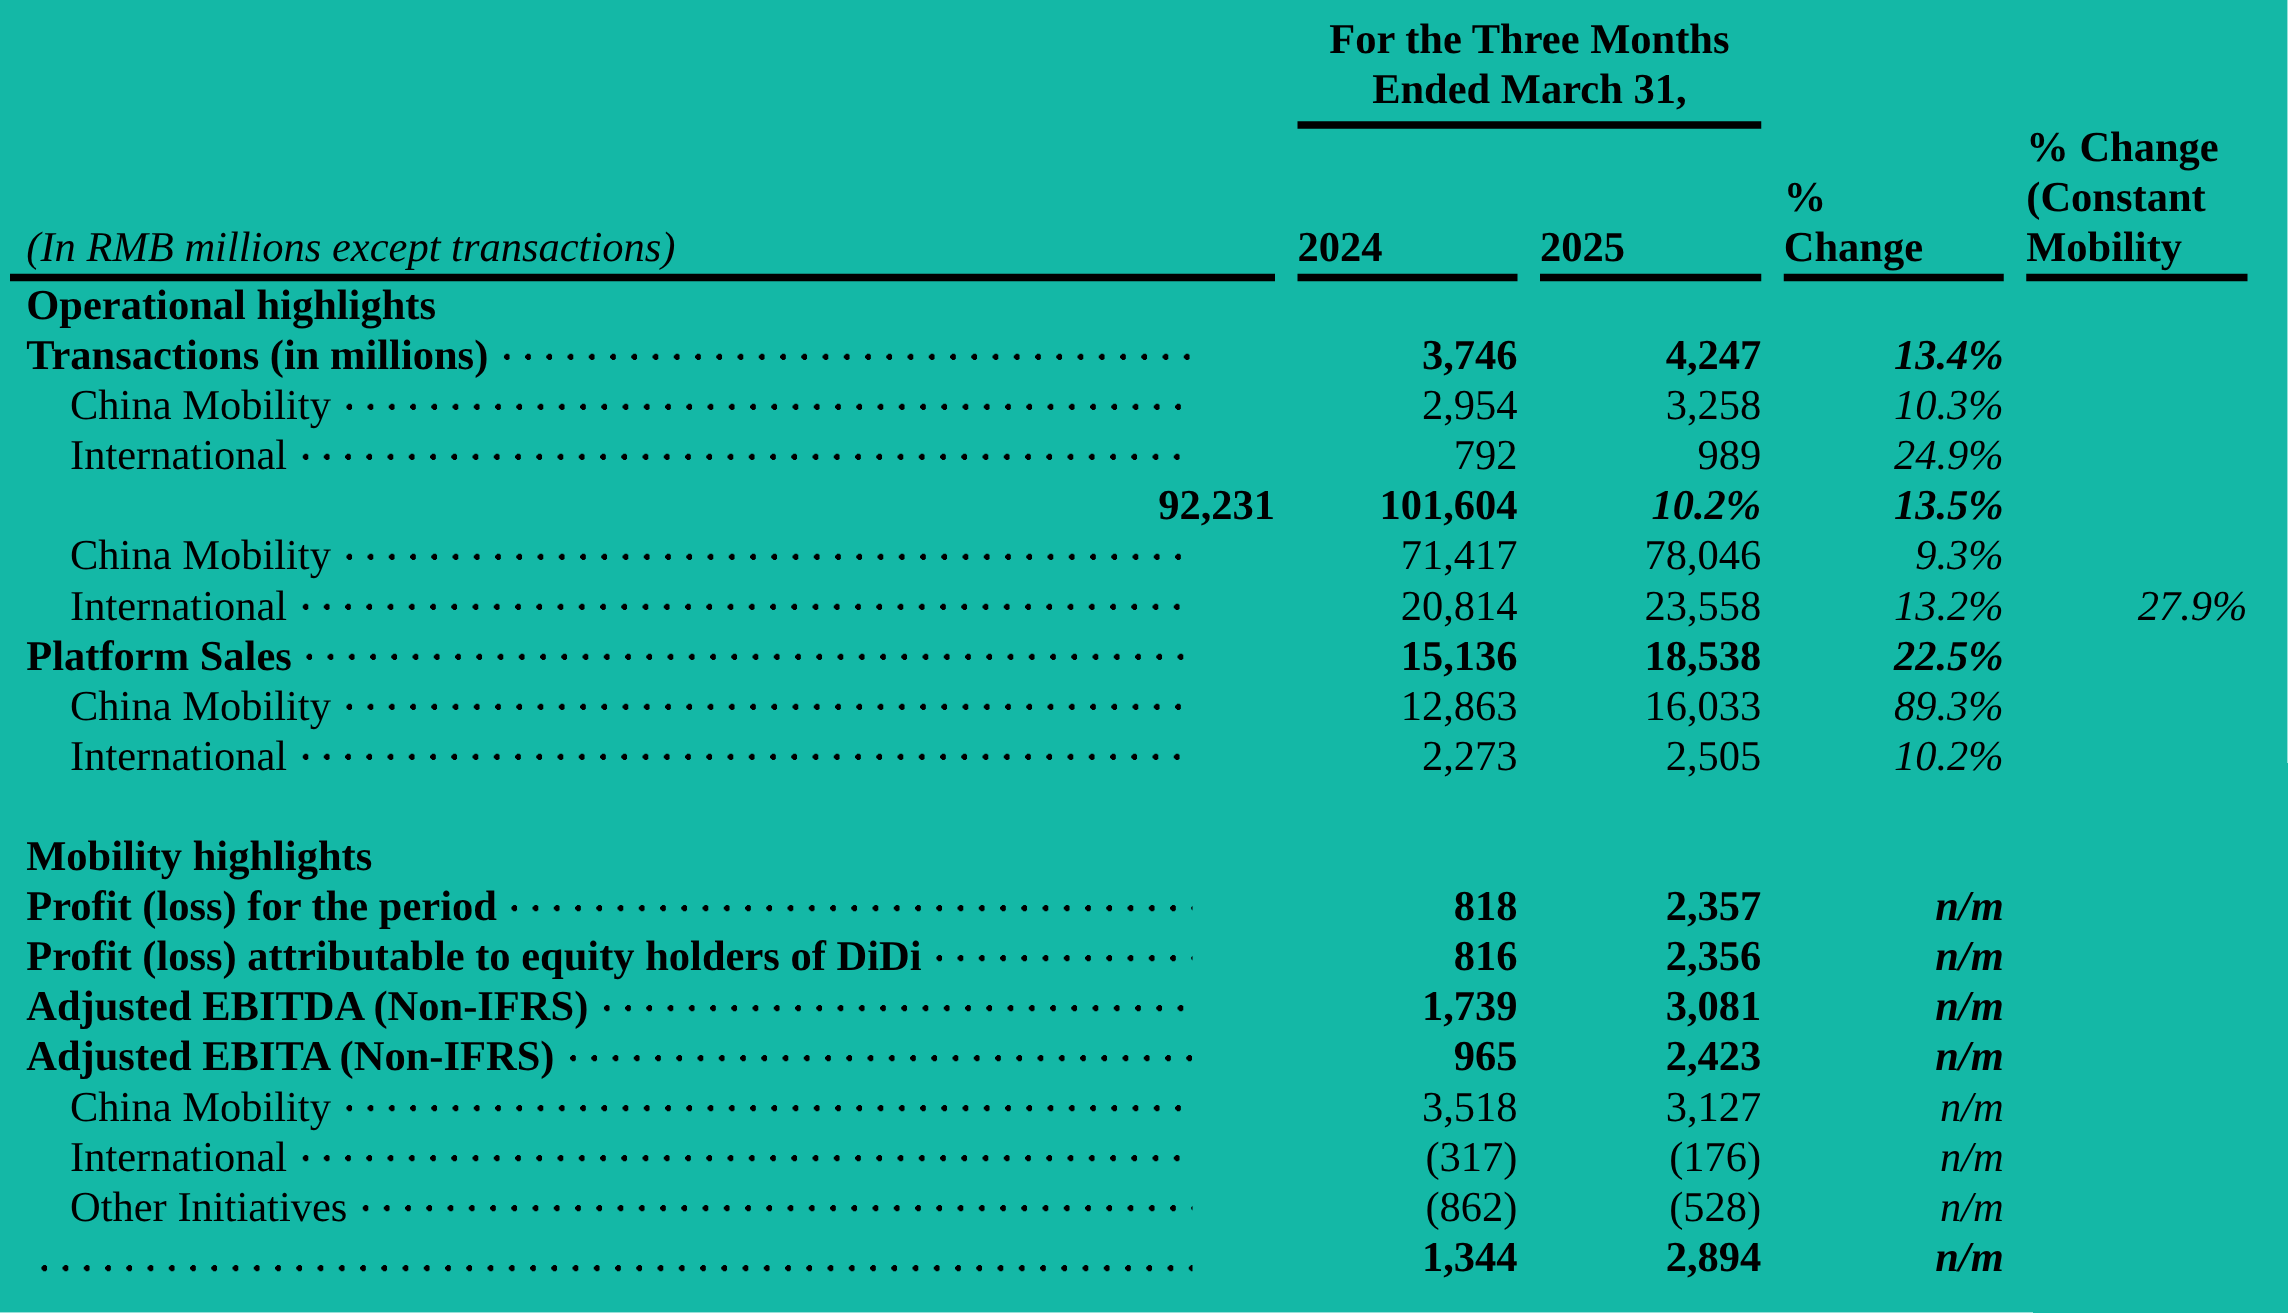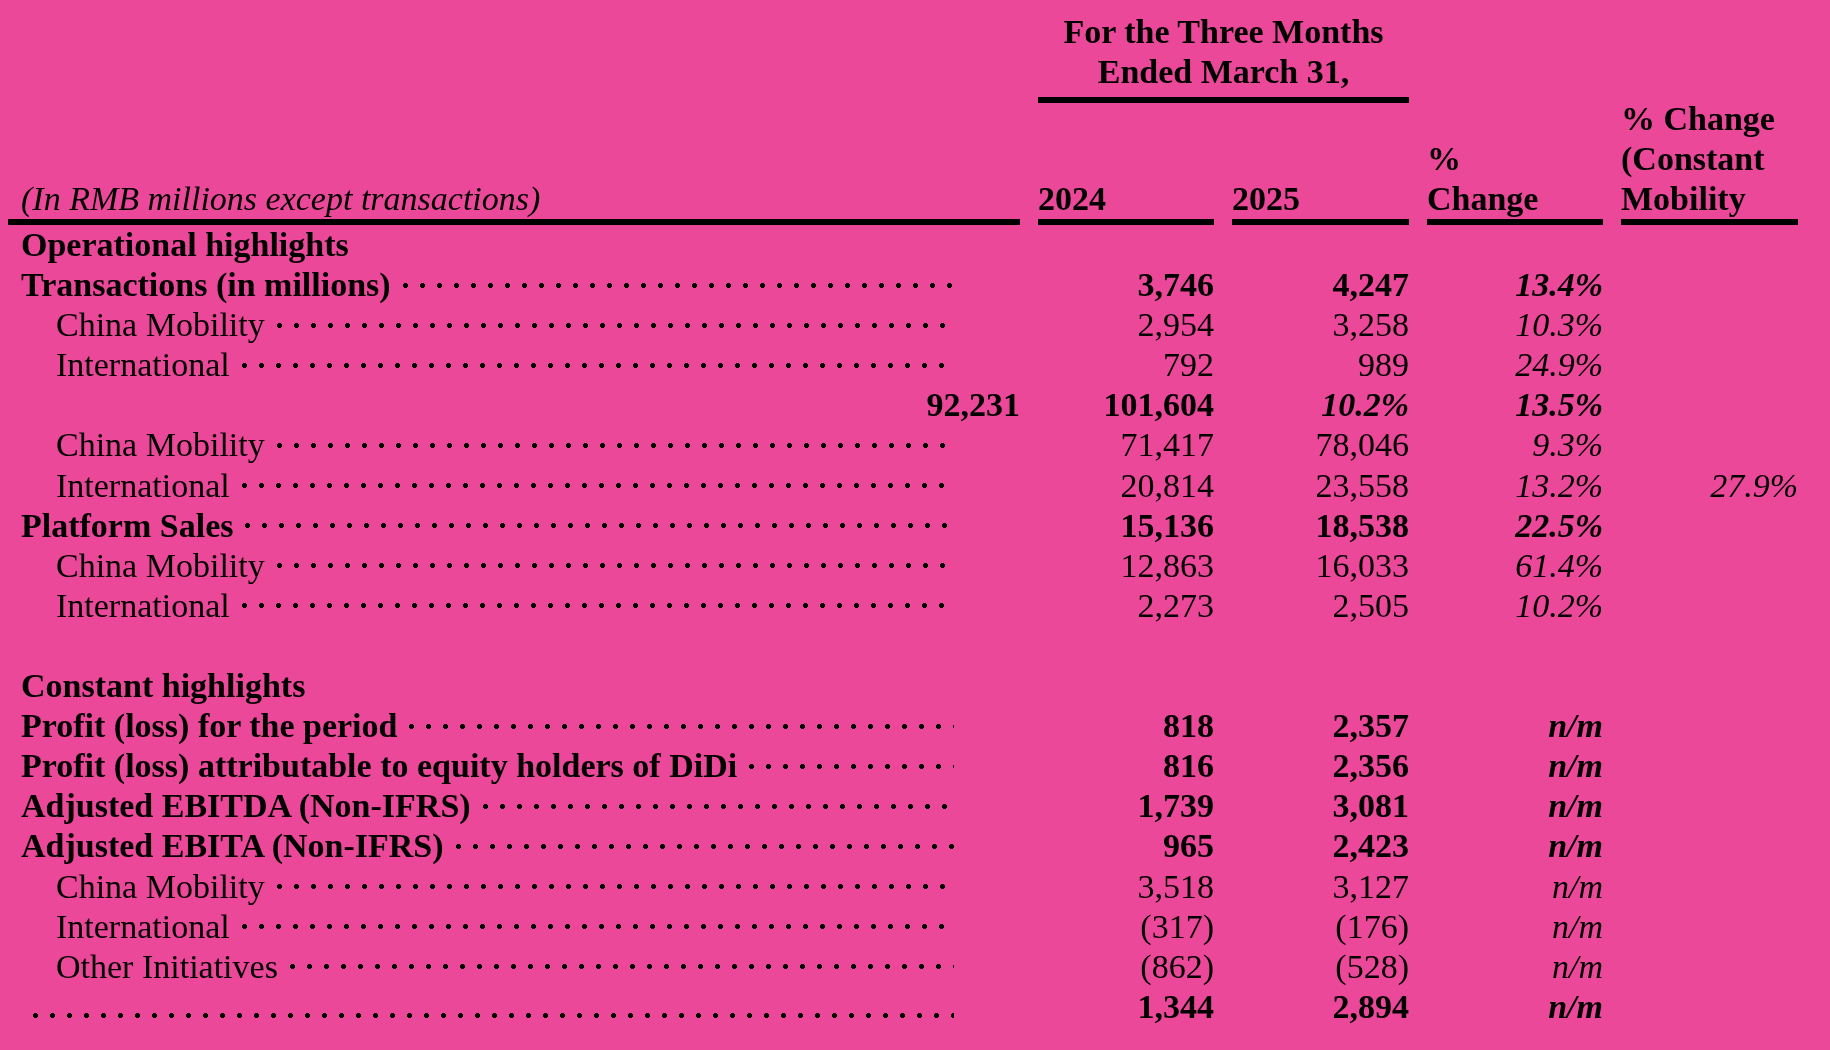--- a/index.html
+++ b/index.html
@@ -1,17 +1,17 @@
 <!DOCTYPE html>
 <html><head>
 <meta charset="utf-8">
 <style>
   html,body { margin:0; padding:0; background:#fff; }
   .page {
-    position:relative; width:1830px; height:1050px; background:#ec4899;
+    position:relative; width:1830px; height:1050px; background:#14b8a6;
     font-family:"Liberation Serif","DejaVu Serif",serif; color:#000;
     overflow:hidden; font-size:34px;
   }
   .doc { position:absolute; left:8px; top:0; width:1790px; }
 
   
   .header { position:relative; height:225px; }
   .h-period {
     position:absolute; left:1030px; width:371px; top:12px;
     text-align:center; font-weight:bold; line-height:40.1px;
@@ -165,37 +165,37 @@
           <div class="num pct">22.5%</div>
           <div class="num pct"></div>
         </div>
         <div class="trow">
           <div class="lbl indent">
             <div class="txt">China Mobility</div>
             <div class="leader"></div>
           </div>
           <div class="num">12,863</div>
           <div class="num">16,033</div>
-          <div class="num pct">61.4%</div>
+          <div class="num pct">89.3%</div>
           <div class="num pct"></div>
         </div>
         <div class="trow">
           <div class="lbl indent">
             <div class="txt">International</div>
             <div class="leader"></div>
           </div>
           <div class="num">2,273</div>
           <div class="num">2,505</div>
           <div class="num pct">10.2%</div>
           <div class="num pct"></div>
         </div>
         <div class="spacer"></div>
         <div class="trow bold">
           <div class="lbl">
-            <div class="txt" style="white-space: nowrap;">Constant highlights</div>
+            <div class="txt" style="white-space: nowrap;">Mobility highlights</div>
           </div>
         </div>
         <div class="trow bold">
           <div class="lbl">
             <div class="txt">Profit (loss) for the period</div>
             <div class="leader"></div>
           </div>
           <div class="num">818</div>
           <div class="num">2,357</div>
           <div class="num pct">n/m</div>

